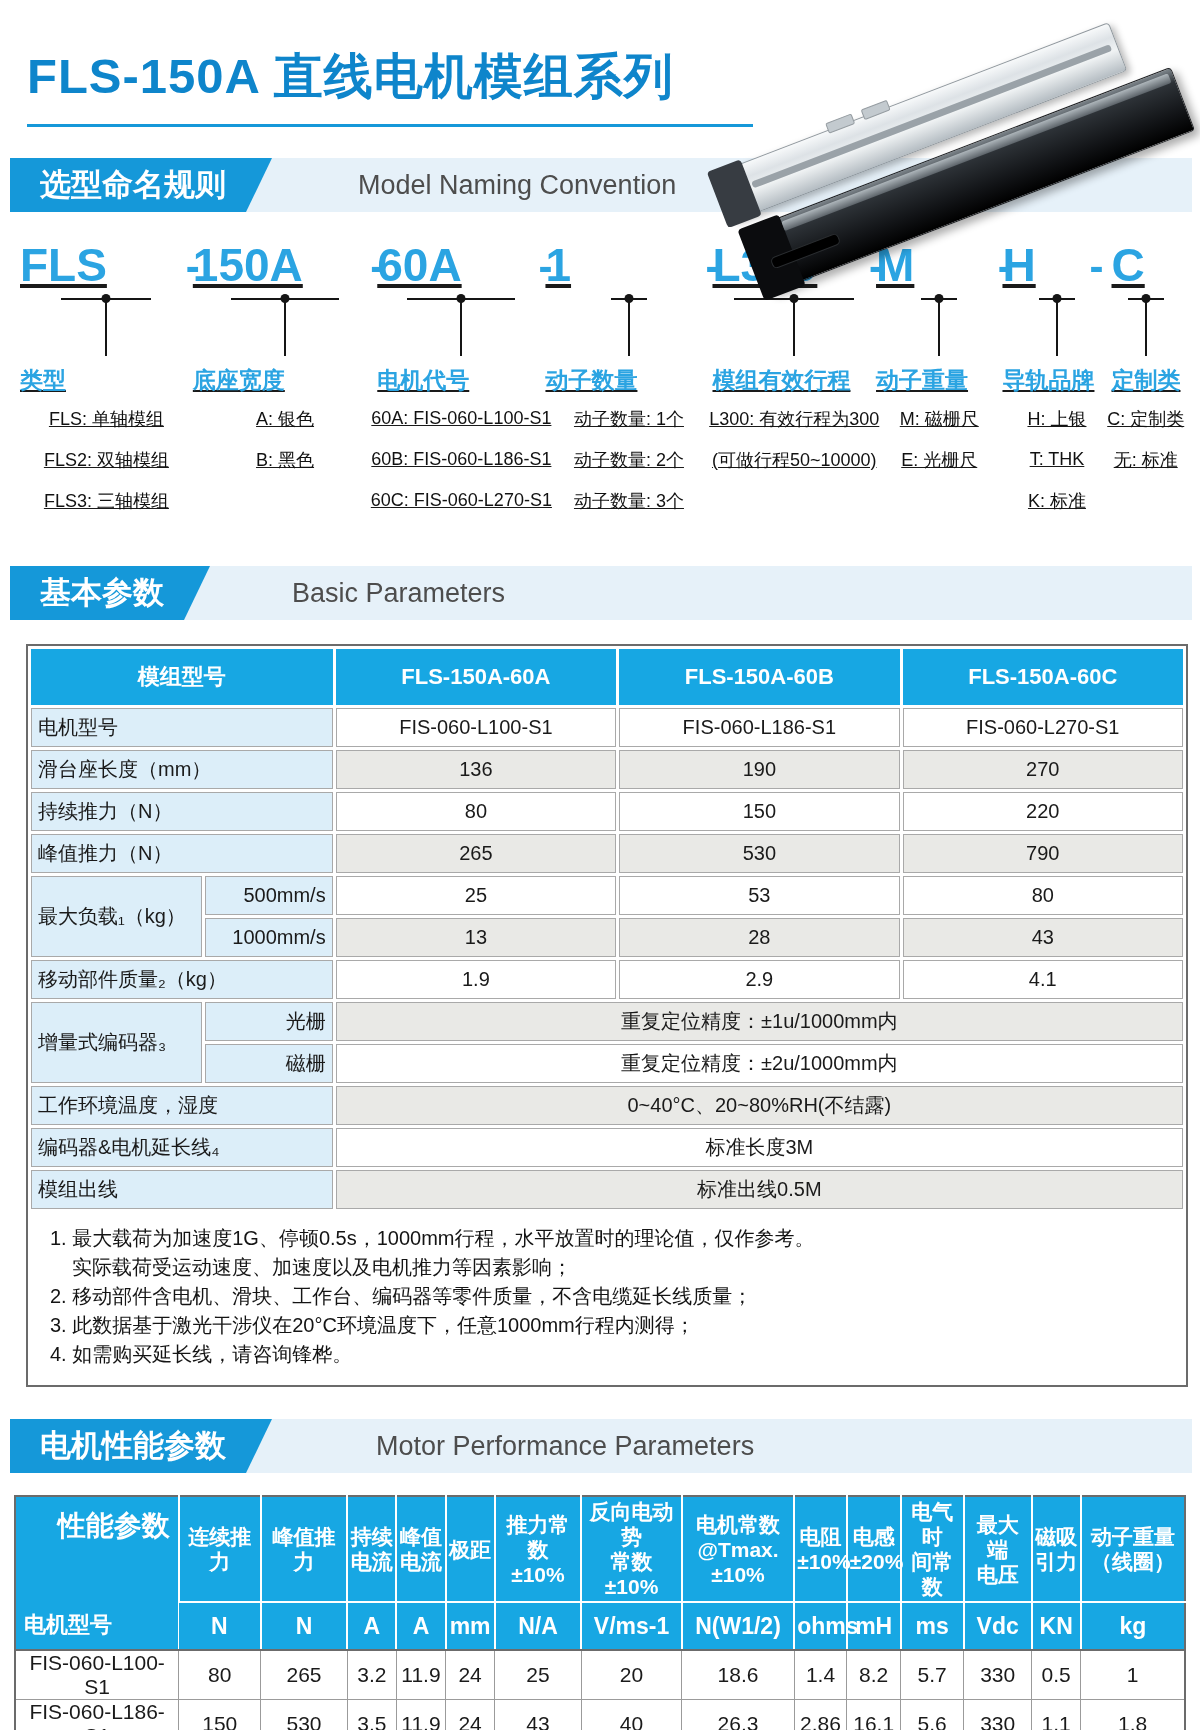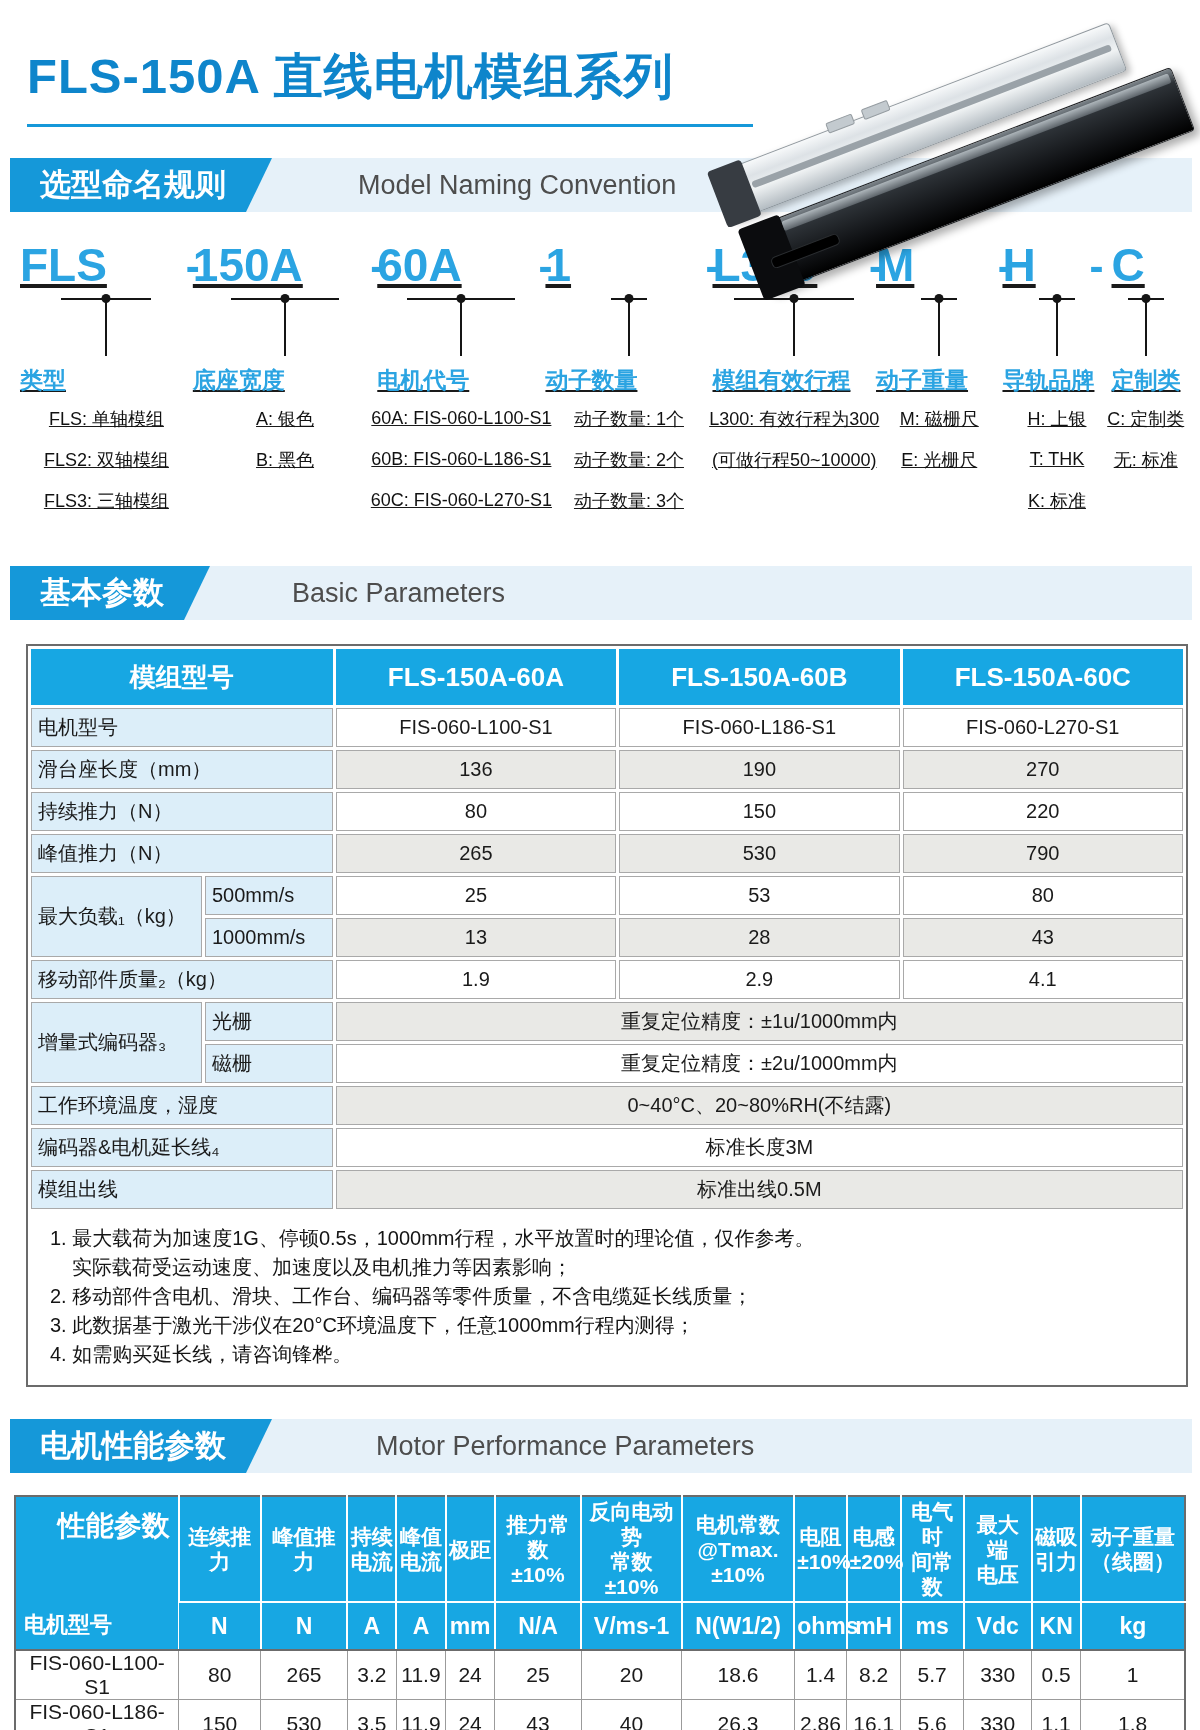--- a/index.html
+++ b/index.html
@@ -54,24 +54,24 @@
   .nconn .hline{position:absolute;left:50%;top:0;height:0;border-top:2px solid #151515;transform:translateX(-50%);}
   .hl-wide{width:108px;} .hl-mid{width:90px;} .hl-wider{width:120px;} .hl-narrow{width:36px;}
   .nconn .dot{position:absolute;left:50%;top:-4px;width:9px;height:9px;border-radius:50%;background:#151515;transform:translateX(-50%);}
   .nlabel{height:36px;line-height:36px;font-size:23px;font-weight:700;color:#2ba4e2;white-space:nowrap;}
   .nitem{height:41px;display:flex;align-items:center;justify-content:center;font-size:18px;
          font-weight:500;color:#111;white-space:nowrap;}
 
   
   .basic-wrap{margin:24px 12px 0 26px;border:2px solid #6b6b6b;background:#fff;}
   table.basic{width:100%;border-collapse:separate;border-spacing:3px;}
-  table.basic th{background:#17a7e3;color:#fff;font-size:26px;font-weight:800;height:56px;padding:0;}
+  table.basic th{background:#17a7e3;color:#fff;font-size:22px;font-weight:800;height:56px;padding:0;}
   table.basic td{height:37px;font-size:20px;padding:0 6px;border:1px solid #a9a9a9;}
   td.lbl{background:#dceef9;text-align:left;padding-left:16px;border-color:#a6b8c3;}
-  td.slbl{background:#dceef9;text-align:left;padding-left:12px;border-color:#a6b8c3;}
+  td.slbl{background:#dceef9;text-align:right;padding-left:12px;border-color:#a6b8c3;}
   td.val{text-align:center;}
   tr.g td.val{background:#e9e9e6;} tr.w td.val{background:#ffffff;}
   
   .notes{padding:12px 22px 16px 22px;}
   .note{font-size:20px;line-height:29px;color:#141414;}
   .note.indent{padding-left:22px;}
 
   
   table.motor{margin:22px 12px 0 14px;width:1172px;border-collapse:collapse;border:2px solid #6b6b6b;table-layout:fixed;}
   table.motor th{background:#17a7e3;color:#fff;border-left:2px solid #fff;font-weight:700;padding:2px;}

